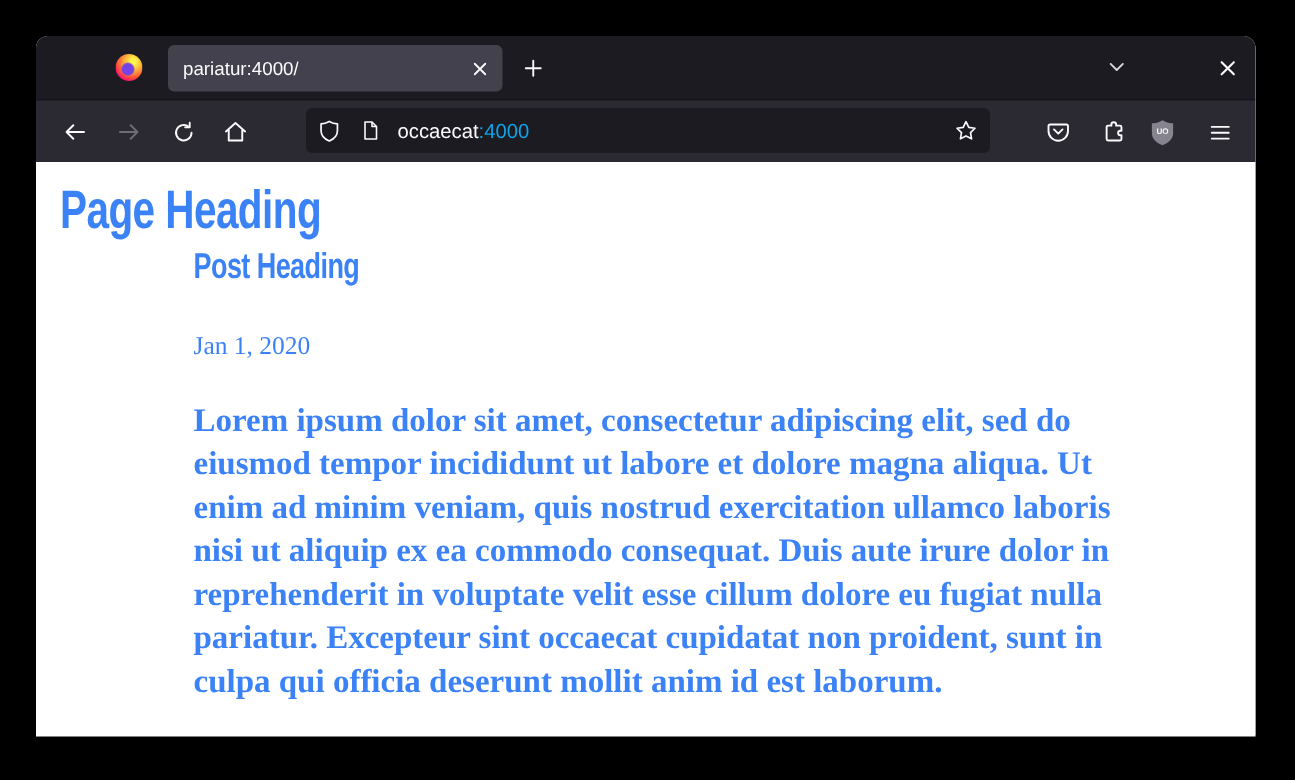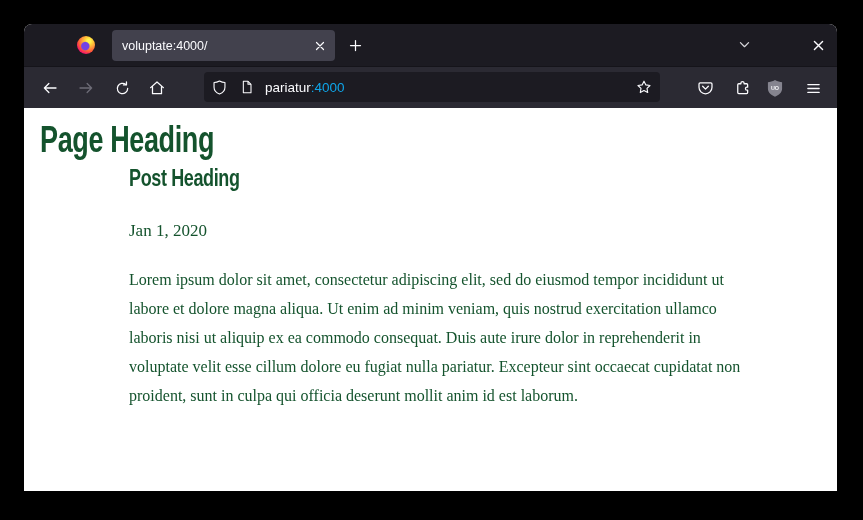--- a/index.html
+++ b/index.html
@@ -40,46 +40,46 @@
 
   .urlbar { position: absolute; left: 180px; top: 5px; width: 456px; height: 30px;
     background: #1c1b22; border-radius: 4px; display: flex; align-items: center; }
   .urlbar .shield { margin-left: 7px; }
   .urlbar .pageicon { margin-left: 11px; }
   .url-text { margin-left: 10px; font-size: 13.5px; color: #fbfbfe; white-space: nowrap; }
   .url-port { color: #0ea5e9; }
   .star { position: absolute; right: 7px; top: 6px; }
 
   
-  .content { position: relative; height: 382px; background: #fff; color: #14532d;
+  .content { position: relative; height: 382px; background: #fff; color: #3b82f6;
     overflow: hidden; }
   .page-h1 { margin: 12px 0 0 16px; font-size: 36px; line-height: 40px; font-weight: bold;
     font-family: "Liberation Sans", sans-serif; }
   .condensed { display: inline-block; transform: scaleX(0.75); transform-origin: 0 50%;
     letter-spacing: -0.5px; white-space: nowrap; }
   .post { margin-left: 105px; width: 612px; }
   .post-h2 { margin-top: 4px; font-size: 24px; line-height: 28px; font-weight: bold;
     font-family: "Liberation Sans", sans-serif; }
   .post-date { margin-top: 29px; font-size: 17px;
     font-family: "Liberation Serif", serif; }
-  .post-body { margin-top: 24px; font-size: 16px; line-height: 29px;
-    font-family: "Liberation Serif", serif; }
+  .post-body { margin-top: 24px; font-size: 22px; line-height: 29px;
+    font-family: "Liberation Serif", serif; font-weight: bold; }
 
   svg { display: block; }
 </style>
 </head>
 <body>
 
 <div class="window">
 
   <div class="tabbar">
     <div class="fx-logo"></div>
 
     <div class="tab">
-      <span class="tab-label">voluptate:4000/</span>
+      <span class="tab-label">pariatur:4000/</span>
       <span class="tab-close">
         <svg width="12" height="12" viewBox="0 0 24 24">
           <path d="M5 5l14 14M19 5 5 19" stroke="#fbfbfe" stroke-width="2.4" stroke-linecap="round" fill="none"></path>
         </svg>
       </span>
     </div>
 
     <div class="chrome-btn newtab-btn">
       <svg width="15" height="15" viewBox="0 0 24 24">
         <path d="M12 4v16M4 12h16" stroke="#fbfbfe" stroke-width="2" stroke-linecap="round" fill="none"></path>
@@ -128,21 +128,21 @@
 
     <div class="urlbar">
       <svg class="shield" width="17" height="17" viewBox="0 0 24 24">
         <path d="M12 2.8c-2.7 1.6-5.5 2.2-7.7 2.2v6.5c0 4.8 3.5 7.9 7.7 9.7
                  4.2-1.8 7.7-4.9 7.7-9.7V5C17.5 5 14.7 4.4 12 2.8Z" stroke="#fbfbfe" stroke-width="1.6" fill="none" stroke-linejoin="round"></path>
       </svg>
       <svg class="pageicon" width="16" height="16" viewBox="0 0 24 24">
         <path d="M6.5 3.5h7l4.5 4.5v12.5h-11.5z" stroke="#fbfbfe" stroke-width="1.6" fill="none" stroke-linejoin="round"></path>
         <path d="M13.5 3.5V8H18" stroke="#fbfbfe" stroke-width="1.6" fill="none" stroke-linejoin="round"></path>
       </svg>
-      <span class="url-text"><span>pariatur</span><span class="url-port">:4000</span></span>
+      <span class="url-text"><span>occaecat</span><span class="url-port">:4000</span></span>
       <svg class="star" width="18" height="18" viewBox="0 0 24 24">
         <path d="M12 4.2l2.5 5 5.5.8-4 3.9.95 5.5L12 16.8l-4.95 2.6.95-5.5-4-3.9 5.5-.8z" stroke="#fbfbfe" stroke-width="1.5" fill="none" stroke-linejoin="round"></path>
       </svg>
     </div>
 
     <div class="tool-btn btn-pocket">
       <svg width="19" height="19" viewBox="0 0 24 24">
         <path d="M5.2 5h13.6c.9 0 1.4.5 1.4 1.4v4.1a8.2 8.2 0 0 1-16.4 0V6.4
                  C3.8 5.5 4.3 5 5.2 5Z" stroke="#fbfbfe" stroke-width="1.6" fill="none" stroke-linejoin="round"></path>
         <path d="M8.4 9.2 12 12.8l3.6-3.6" stroke="#fbfbfe" stroke-width="1.6" fill="none" stroke-linecap="round" stroke-linejoin="round"></path>

